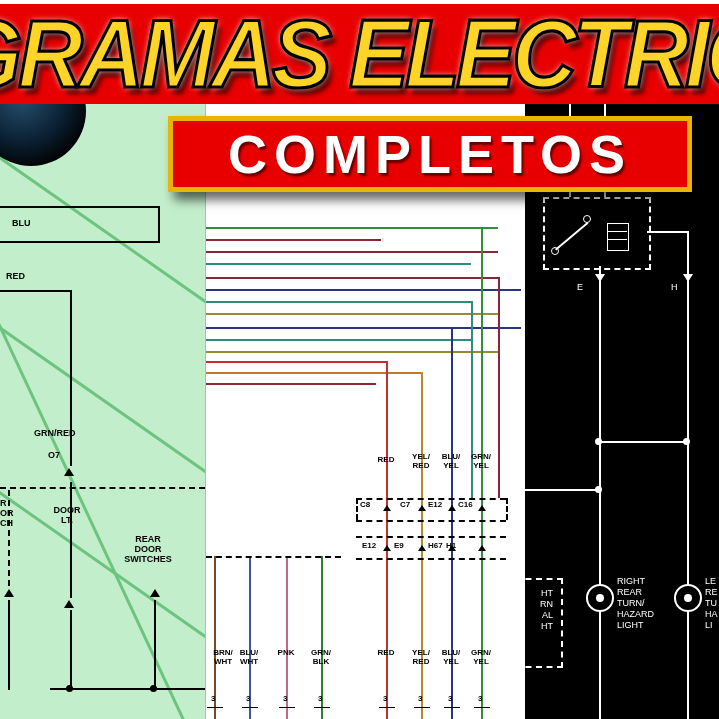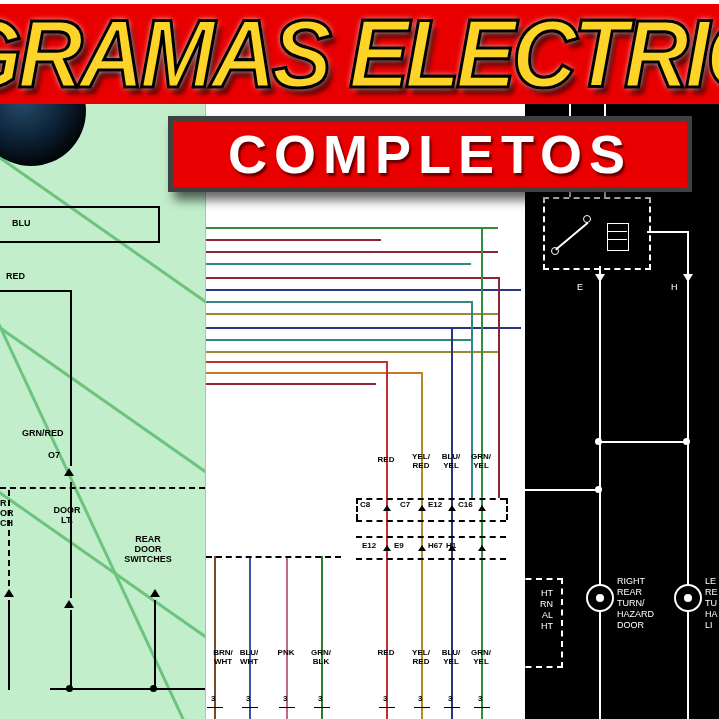--- a/index.html
+++ b/index.html
@@ -43,21 +43,21 @@
 
   .top-banner{position:absolute;left:0;top:0;width:719px;height:104px;background:#e80000;
        border-top:4px solid #fff;box-sizing:border-box;display:flex;align-items:center;
        justify-content:center;overflow:hidden;z-index:5}
   .title-text{font-size:90px;font-weight:bold;font-style:italic;white-space:nowrap;
        color:#ffd428;letter-spacing:-4px;-webkit-text-stroke:3px #000;
        text-shadow:0 0 6px #fff,0 0 2px #fff,5px 6px 4px rgba(60,0,0,.8);
        transform:scaleY(1.08)}
 
   .completos{position:absolute;left:168px;top:116px;width:524px;height:76px;background:#e80000;
-       border:5px solid #404040;box-sizing:border-box;box-shadow:6px 8px 10px rgba(0,0,0,.6);
+       border:5px solid #eab308;box-sizing:border-box;box-shadow:6px 8px 10px rgba(0,0,0,.6);
        display:flex;align-items:center;justify-content:center;z-index:6}
   .completos-text{font-size:54px;font-weight:bold;color:#fff;letter-spacing:7px;
        text-shadow:2px 3px 2px rgba(0,0,0,.55)}
 </style>
 </head>
 <body>
 
 <div class="stage">
 
   <div class="panel panel-left">
@@ -70,21 +70,21 @@
 
     <i class="h" style="left:0;top:206px;width:160px"></i>
     <i class="v" style="left:158px;top:206px;height:37px"></i>
     <i class="h" style="left:0;top:241px;width:160px"></i>
     <div class="lbl" style="left:12px;top:218px">BLU</div>
 
     <div class="lbl" style="left:6px;top:271px">RED</div>
     <i class="h" style="left:0;top:290px;width:72px"></i>
     <i class="v" style="left:70px;top:290px;height:176px"></i>
 
-    <div class="lbl" style="left:22px;top:428px">GRN/RED</div>
+    <div class="lbl" style="left:34px;top:428px">GRN/RED</div>
     <div class="lbl" style="left:48px;top:450px">O7</div>
     <i class="tri-up" style="left:64px;top:468px"></i>
     <i class="v" style="left:70px;top:482px;height:116px"></i>
 
     <i class="dash-h" style="left:0;top:487px;width:205px"></i>
     <i class="dash-v" style="left:8px;top:490px;height:96px"></i>
 
     <div class="lbl" style="left:0;top:498px">R
 OR
 CH</div>
@@ -237,21 +237,21 @@
     <i class="lamp-core" style="left:71px;top:594px"></i>
     <i class="v" style="left:74px;top:611px;height:108px"></i>
     <div class="lamp" style="left:149px;top:584px"></div>
     <i class="lamp-core" style="left:159px;top:594px"></i>
     <i class="v" style="left:162px;top:611px;height:108px"></i>
 
     <div class="lbl" style="left:92px;top:576px;width:58px">RIGHT
 REAR
 TURN/
 HAZARD
-DOOR</div>
+LIGHT</div>
     <div class="lbl" style="left:180px;top:576px;width:20px">LE
 RE
 TU
 HA
 LI</div>
 
     <div class="dash-box-w" style="left:-10px;top:578px;width:44px;height:86px"></div>
     <div class="lbl" style="left:0;top:588px;width:28px;text-align:right">HT
 RN
 AL

